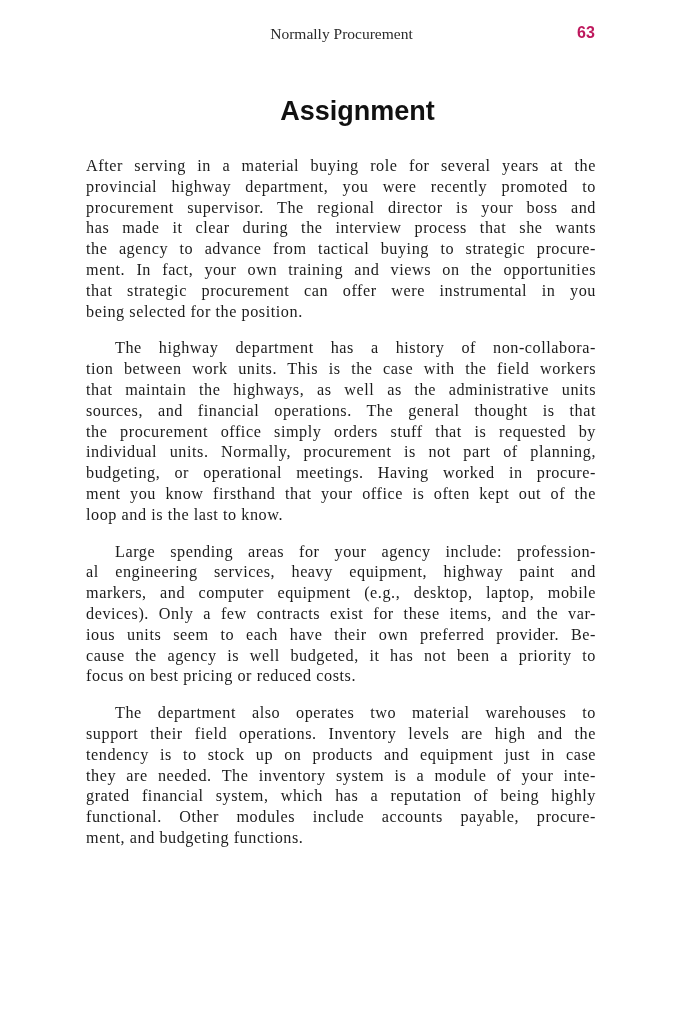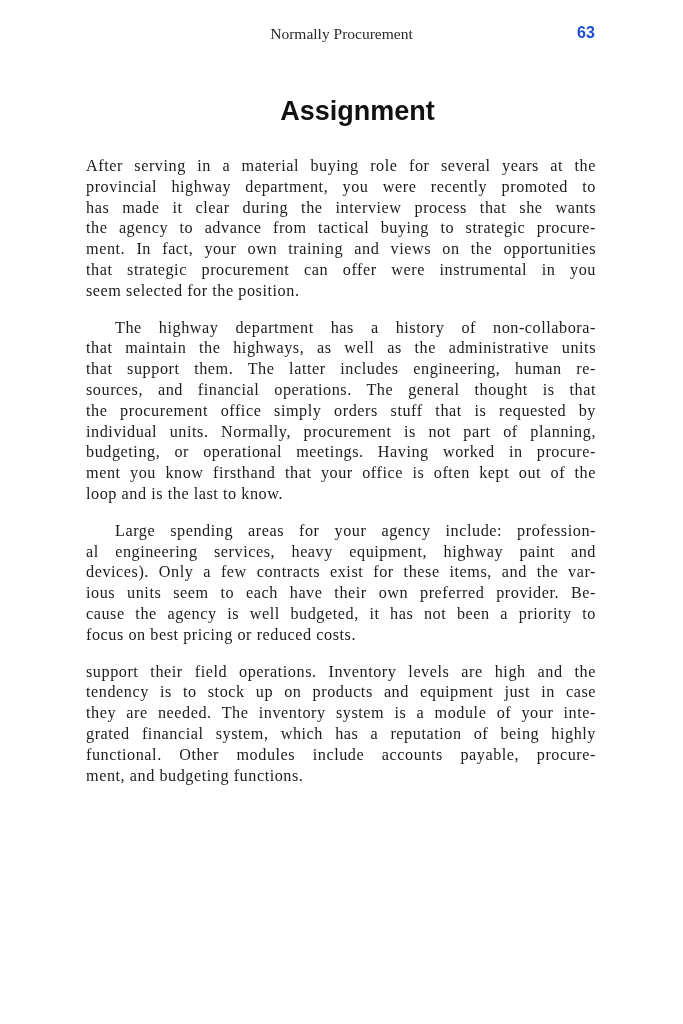--- a/index.html
+++ b/index.html
@@ -6,21 +6,21 @@
   body { width: 683px; height: 1024px; position: relative; overflow: hidden; color: #1a1a1a; }
   .running-header {
     position: absolute; top: 25px; left: 0; width: 683px; height: 22px;
   }
   .running-title {
     position: absolute; left: 0; width: 683px; top: 0; text-align: center;
     font-family: "Liberation Serif", serif; font-size: 15.5px; color: #2a2a2a;
   }
   .page-number {
     position: absolute; left: 577px; top: -1px;
-    font-family: "Liberation Sans", sans-serif; font-weight: bold; font-size: 16px; color: #1d4ed8;
+    font-family: "Liberation Sans", sans-serif; font-weight: bold; font-size: 16px; color: #be185d;
   }
   .section-heading {
     position: absolute; top: 80px; left: 0; width: 683px; text-align: center;
     font-family: "Liberation Sans", sans-serif; font-weight: bold; font-size: 27px; color: #111;
     margin: 16px;
   }
   .body-text {
     position: absolute; top: 140px; left: 86px; width: 510px;
     font-family: "Liberation Serif", serif; font-size: 16.2px; color: #1c1c1c;
   }
@@ -39,46 +39,49 @@
   <span class="running-title">Normally Procurement</span>
   <span class="page-number">63</span>
 </div>
 
 <h1 class="section-heading">Assignment</h1>
 
 <div class="body-text" id="body-text">
     <div class="para">
       <span class="line">After serving in a material buying role for several years at the</span>
       <span class="line">provincial highway department, you were recently promoted to</span>
+      <span class="line">procurement supervisor. The regional director is your boss and</span>
       <span class="line">has made it clear during the interview process that she wants</span>
       <span class="line">the agency to advance from tactical buying to strategic procure-</span>
       <span class="line">ment. In fact, your own training and views on the opportunities</span>
       <span class="line">that strategic procurement can offer were instrumental in you</span>
-      <span class="line last">seem selected for the position.</span>
+      <span class="line last">being selected for the position.</span>
     </div>
     <div class="para">
       <span class="line indent">The highway department has a history of non-collabora-</span>
+      <span class="line">tion between work units. This is the case with the field workers</span>
       <span class="line">that maintain the highways, as well as the administrative units</span>
-      <span class="line">that support them. The latter includes engineering, human re-</span>
       <span class="line">sources, and financial operations. The general thought is that</span>
       <span class="line">the procurement office simply orders stuff that is requested by</span>
       <span class="line">individual units. Normally, procurement is not part of planning,</span>
       <span class="line">budgeting, or operational meetings. Having worked in procure-</span>
       <span class="line">ment you know firsthand that your office is often kept out of the</span>
       <span class="line last">loop and is the last to know.</span>
     </div>
     <div class="para">
       <span class="line indent">Large spending areas for your agency include: profession-</span>
       <span class="line">al engineering services, heavy equipment, highway paint and</span>
+      <span class="line">markers, and computer equipment (e.g., desktop, laptop, mobile</span>
       <span class="line">devices). Only a few contracts exist for these items, and the var-</span>
       <span class="line">ious units seem to each have their own preferred provider. Be-</span>
       <span class="line">cause the agency is well budgeted, it has not been a priority to</span>
       <span class="line last">focus on best pricing or reduced costs.</span>
     </div>
     <div class="para">
+      <span class="line indent">The department also operates two material warehouses to</span>
       <span class="line">support their field operations. Inventory levels are high and the</span>
       <span class="line">tendency is to stock up on products and equipment just in case</span>
       <span class="line">they are needed. The inventory system is a module of your inte-</span>
       <span class="line">grated financial system, which has a reputation of being highly</span>
       <span class="line">functional. Other modules include accounts payable, procure-</span>
       <span class="line last">ment, and budgeting functions.</span>
     </div>
   </div>
 
 </body></html>

